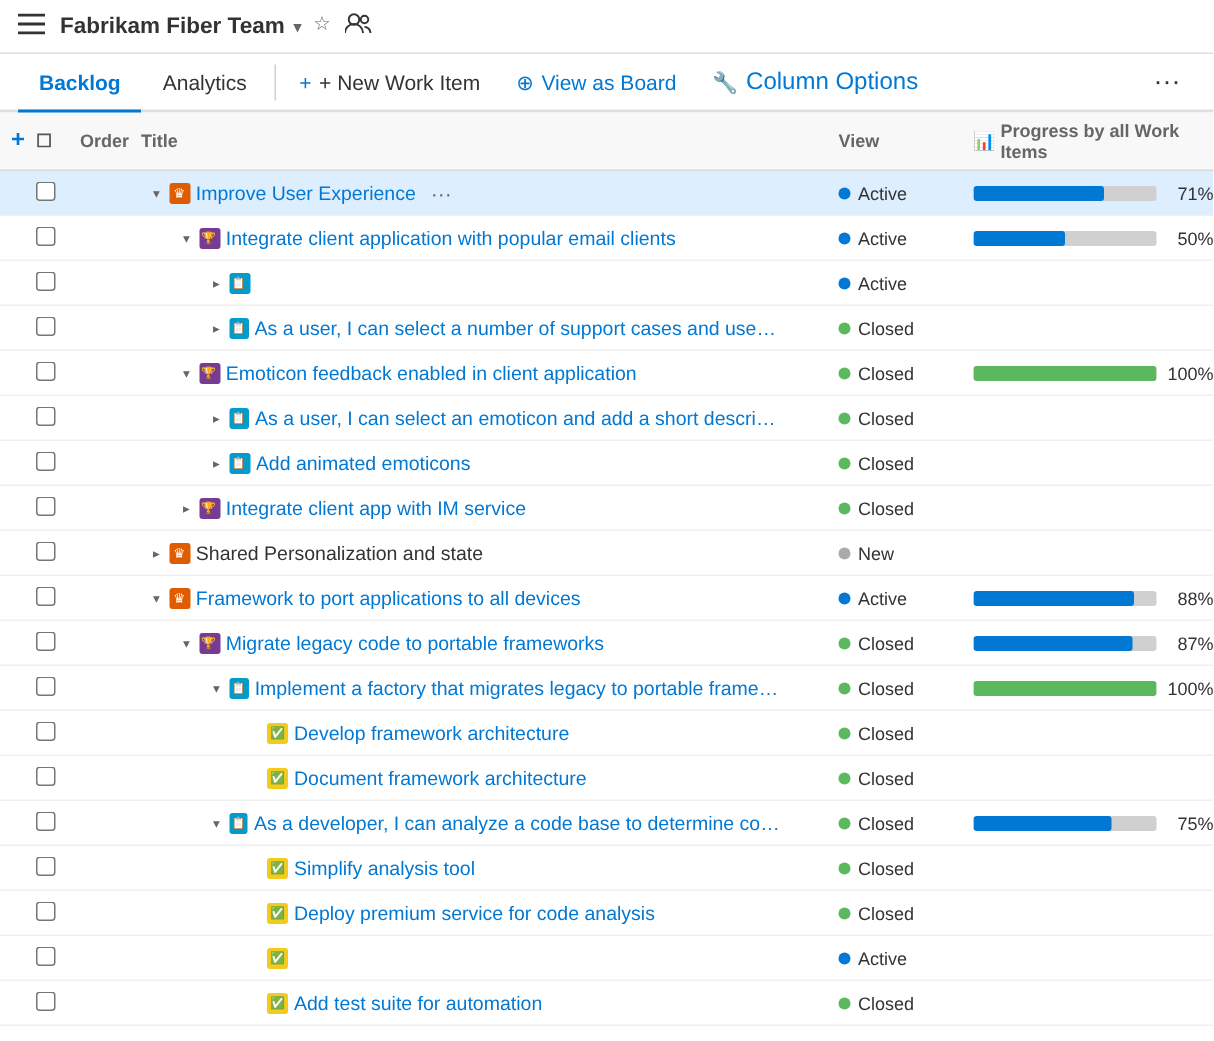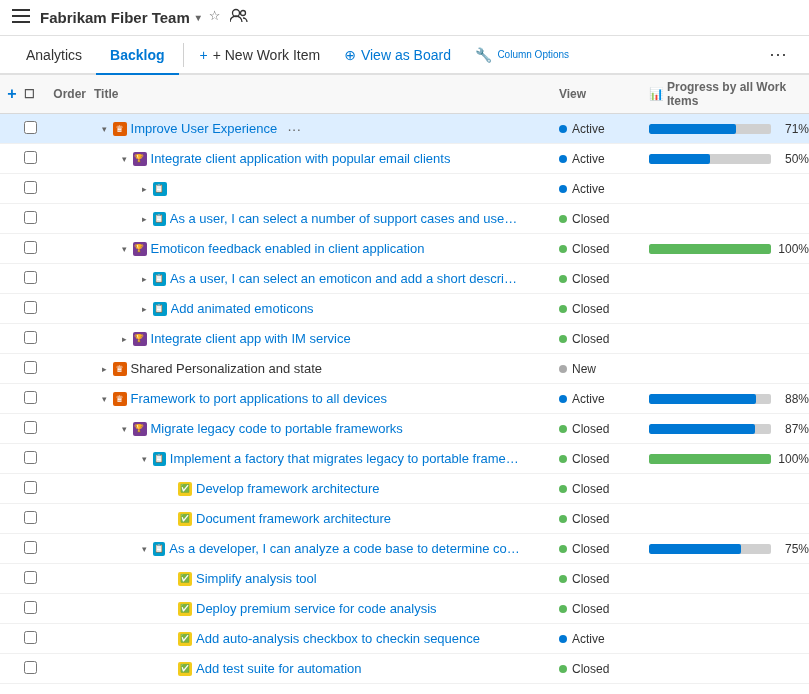--- a/index.html
+++ b/index.html
@@ -88,34 +88,34 @@
           <circle cx="6" cy="5" r="3.5" stroke="#333" stroke-width="1.3"></circle>
           <path d="M0 14c0-3.3 2.7-6 6-6s6 2.7 6 6" stroke="#333" stroke-width="1.3"></path>
           <circle cx="13" cy="5" r="2.5" stroke="#333" stroke-width="1.3"></circle>
           <path d="M13 10c2.2 0 4 1.8 4 4" stroke="#333" stroke-width="1.3"></path>
         </svg>
       </span>
     </div>
   </div>
 
   <div class="nav-bar">
+    <a class="nav-item active">Backlog</a>
     <a class="nav-item">Analytics</a>
-    <a class="nav-item active">Backlog</a>
     <div class="nav-divider"></div>
     <div class="nav-action">
       <span>+</span>
       <span style="color:#333; font-size:14px;">+ New Work Item</span>
     </div>
     <div class="nav-action">
       <span style="font-size:14px; color:#0078d4;">⊕</span>
       <span style="font-size:14px;text-align:center;">View as Board</span>
     </div>
     <div class="nav-action">
       <span style="font-size:14px; color:#0078d4;">🔧</span>
-      <span style="font-size:10px;">Column Options</span>
+      <span style="font-size:16px;">Column Options</span>
     </div>
     <div class="nav-more">···</div>
   </div>
 
   <div class="headers-row">
     <div class="add-btn">+</div>
     <div class="check-col">☐</div>
     <div class="cell-order col-header">Order</div>
     <div class="cell-title col-header">Title</div>
     <div class="cell-state col-header">View</div>
@@ -502,21 +502,20 @@
   </div>
       <div class="backlog-row">
     <div class="add-btn" style="visibility:hidden;">+</div>
     <div class="check-col">
       <input type="checkbox" style="margin: 0px;">
     </div>
     <div class="cell-order"></div>
     <div class="cell-title" style="padding-left:68px;">
       <span style="width:12px;display:inline-block;"></span>
       <span style="display:inline-flex;align-items:center;justify-content:center;width:14px;height:14px;background:#f2cb1d;border-radius:2px;font-size:8px;">✅</span>
-      <span class="title-link">Add auto-analysis checkbox to checkin sequence</span>
       <span style="width:28px;display:inline-block;"></span>
     </div>
     <div class="cell-state">
       <span class="dot dot-active"></span>
       <span>Active</span>
     </div>
     <div class="cell-progress">
       
     </div>
   </div>

